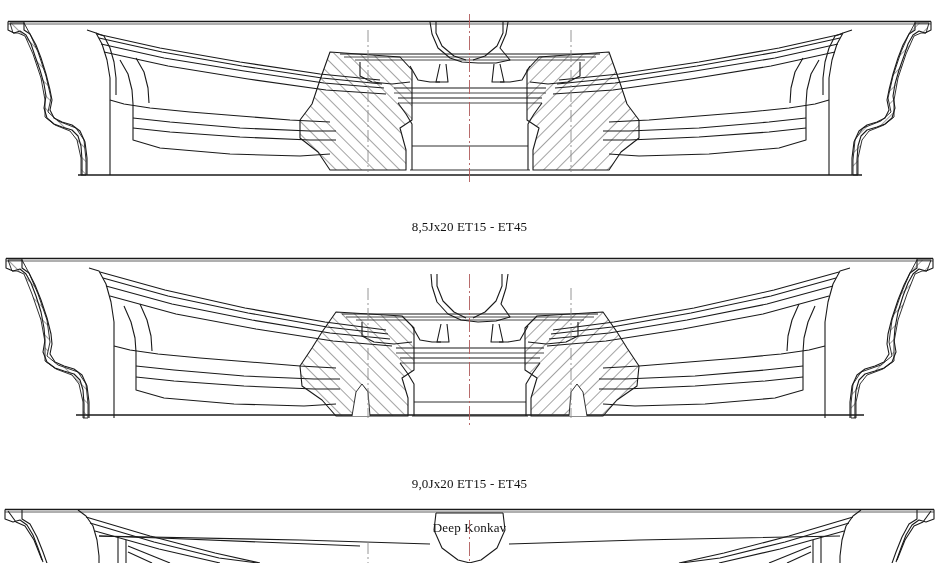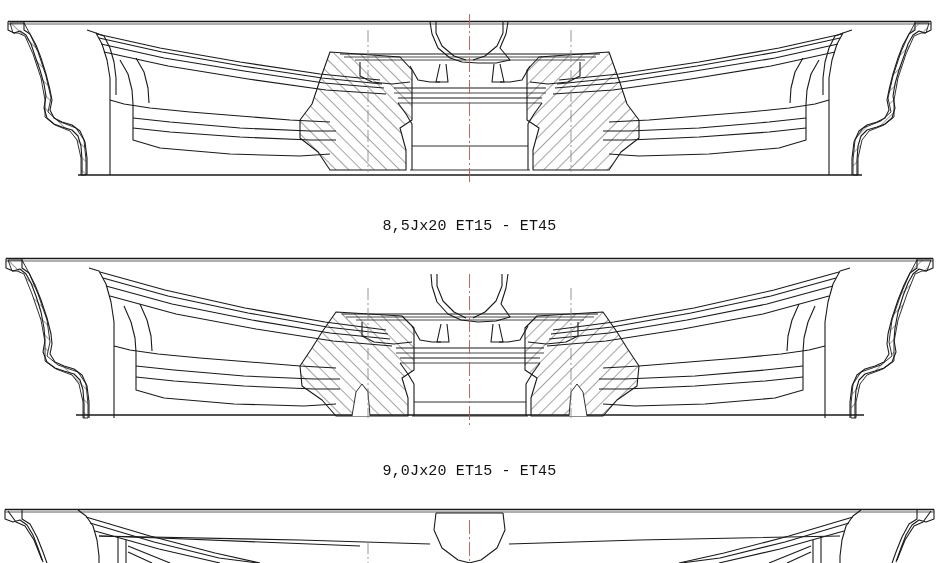--- a/index.html
+++ b/index.html
@@ -35,29 +35,29 @@
   }
   #svg-1 { height: 190px; }
   #svg-2 { height: 196px; }
   #svg-3 { height: 73px; }
 
   .caption {
     position: absolute;
     left: 0;
     width: 939px;
     text-align: center;
-    font-family: Liberation Mono, monospace;
-    font-size: 15px;
+    font-family: Liberation Serif, serif;
+    font-size: 13px;
     line-height: 14.5px;
     letter-spacing: 0.15px;
     color: #111111;
     white-space: pre;
   }
   #caption-1 { top: 191px; }
-  #caption-2 { top: 436px; }
+  #caption-2 { top: 448px; }
   .caption .cap-line { display: block; }
 </style>
 </head>
 <body>
 
 <div class="sheet">
 
   <div class="drawing-block" id="block-1">
     <svg class="drawing-svg" id="svg-1" viewBox="0 0 939 190" preserveAspectRatio="none">
       <defs>
@@ -242,20 +242,21 @@
       <g stroke="#8a8a8a" stroke-width="0.9" fill="none">
         <line x1="469.5" y1="34" x2="469.5" y2="188" stroke-dasharray="14,3,2,3" stroke="#b05a5a"></line>
         <line x1="368" y1="48" x2="368" y2="178" stroke-dasharray="12,3,2,3"></line>
         <line x1="571" y1="48" x2="571" y2="178" stroke-dasharray="12,3,2,3"></line>
       </g>
     </svg>
   </div>
 
   <div class="caption" id="caption-2">
     <span class="cap-line">9,0Jx20 ET15 - ET45</span>
+    <span class="cap-line">Deep Konkav</span>
   </div>
 
   <div class="drawing-block" id="block-3">
     <svg class="drawing-svg" id="svg-3" viewBox="0 0 939 73" preserveAspectRatio="none">
       <g fill="none" stroke="#1a1a1a" stroke-width="1.1" stroke-linejoin="round">
 
         <line x1="5" y1="19.5" x2="934" y2="19.5" stroke-width="1.6"></line>
         <line x1="5" y1="22" x2="934" y2="22" stroke-width="0.7"></line>
 
         <path d="M5,19.5 L5,29 L13,32 L20,30 L27,35 L33,45 L38,58 L43,72"></path>

